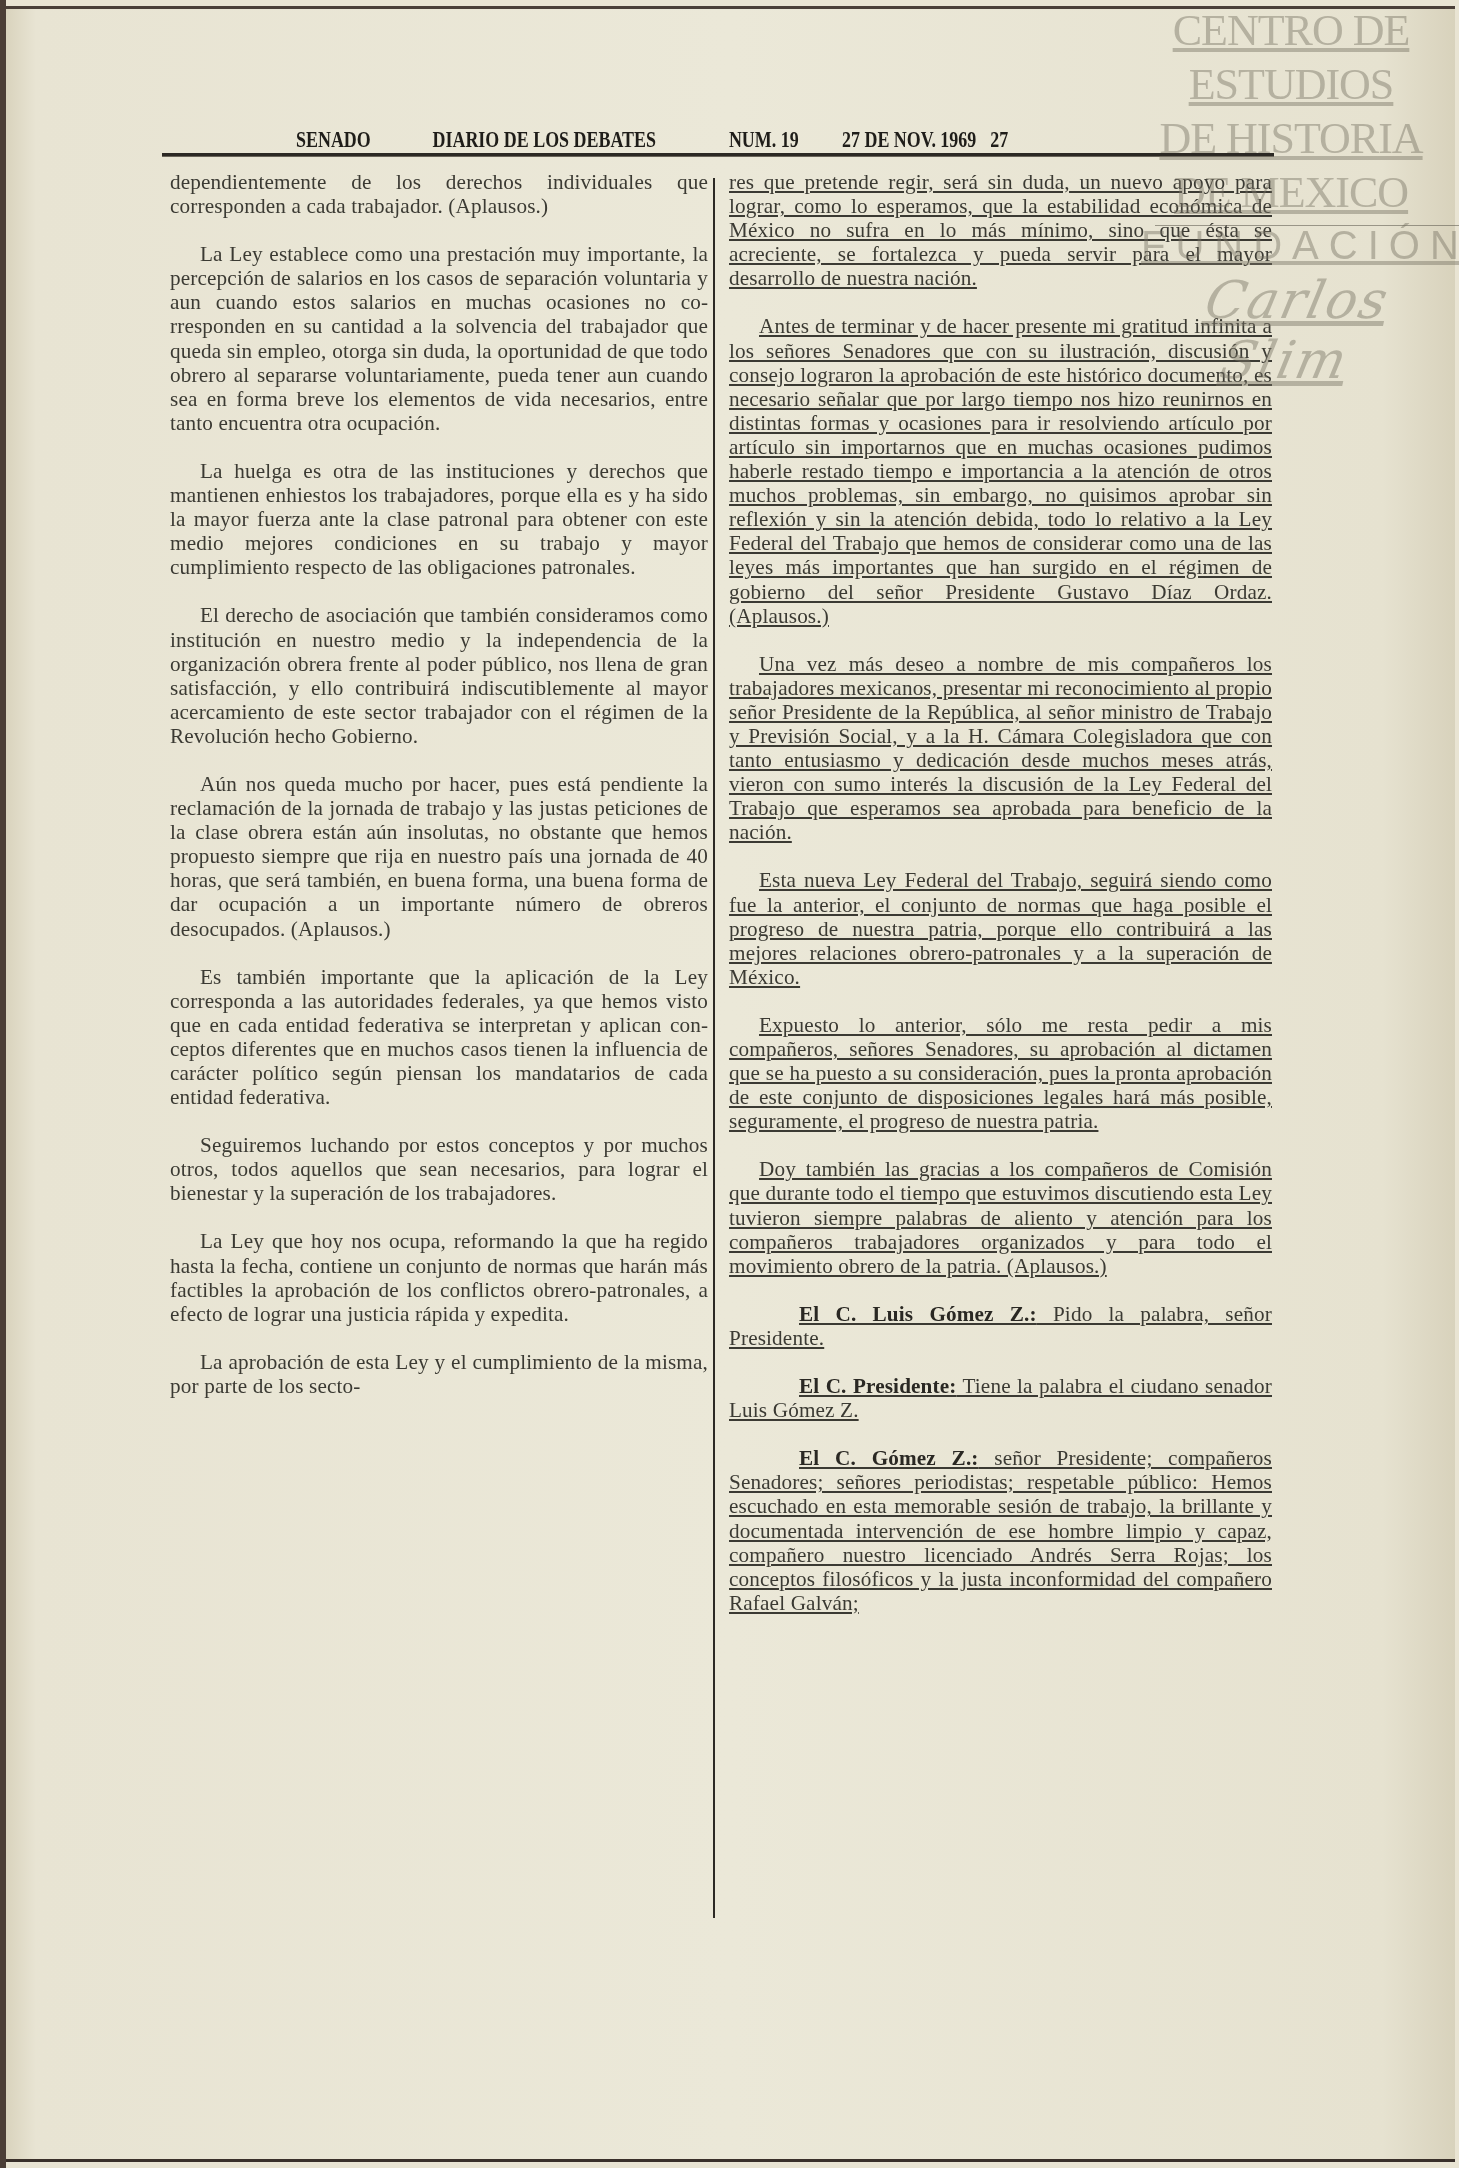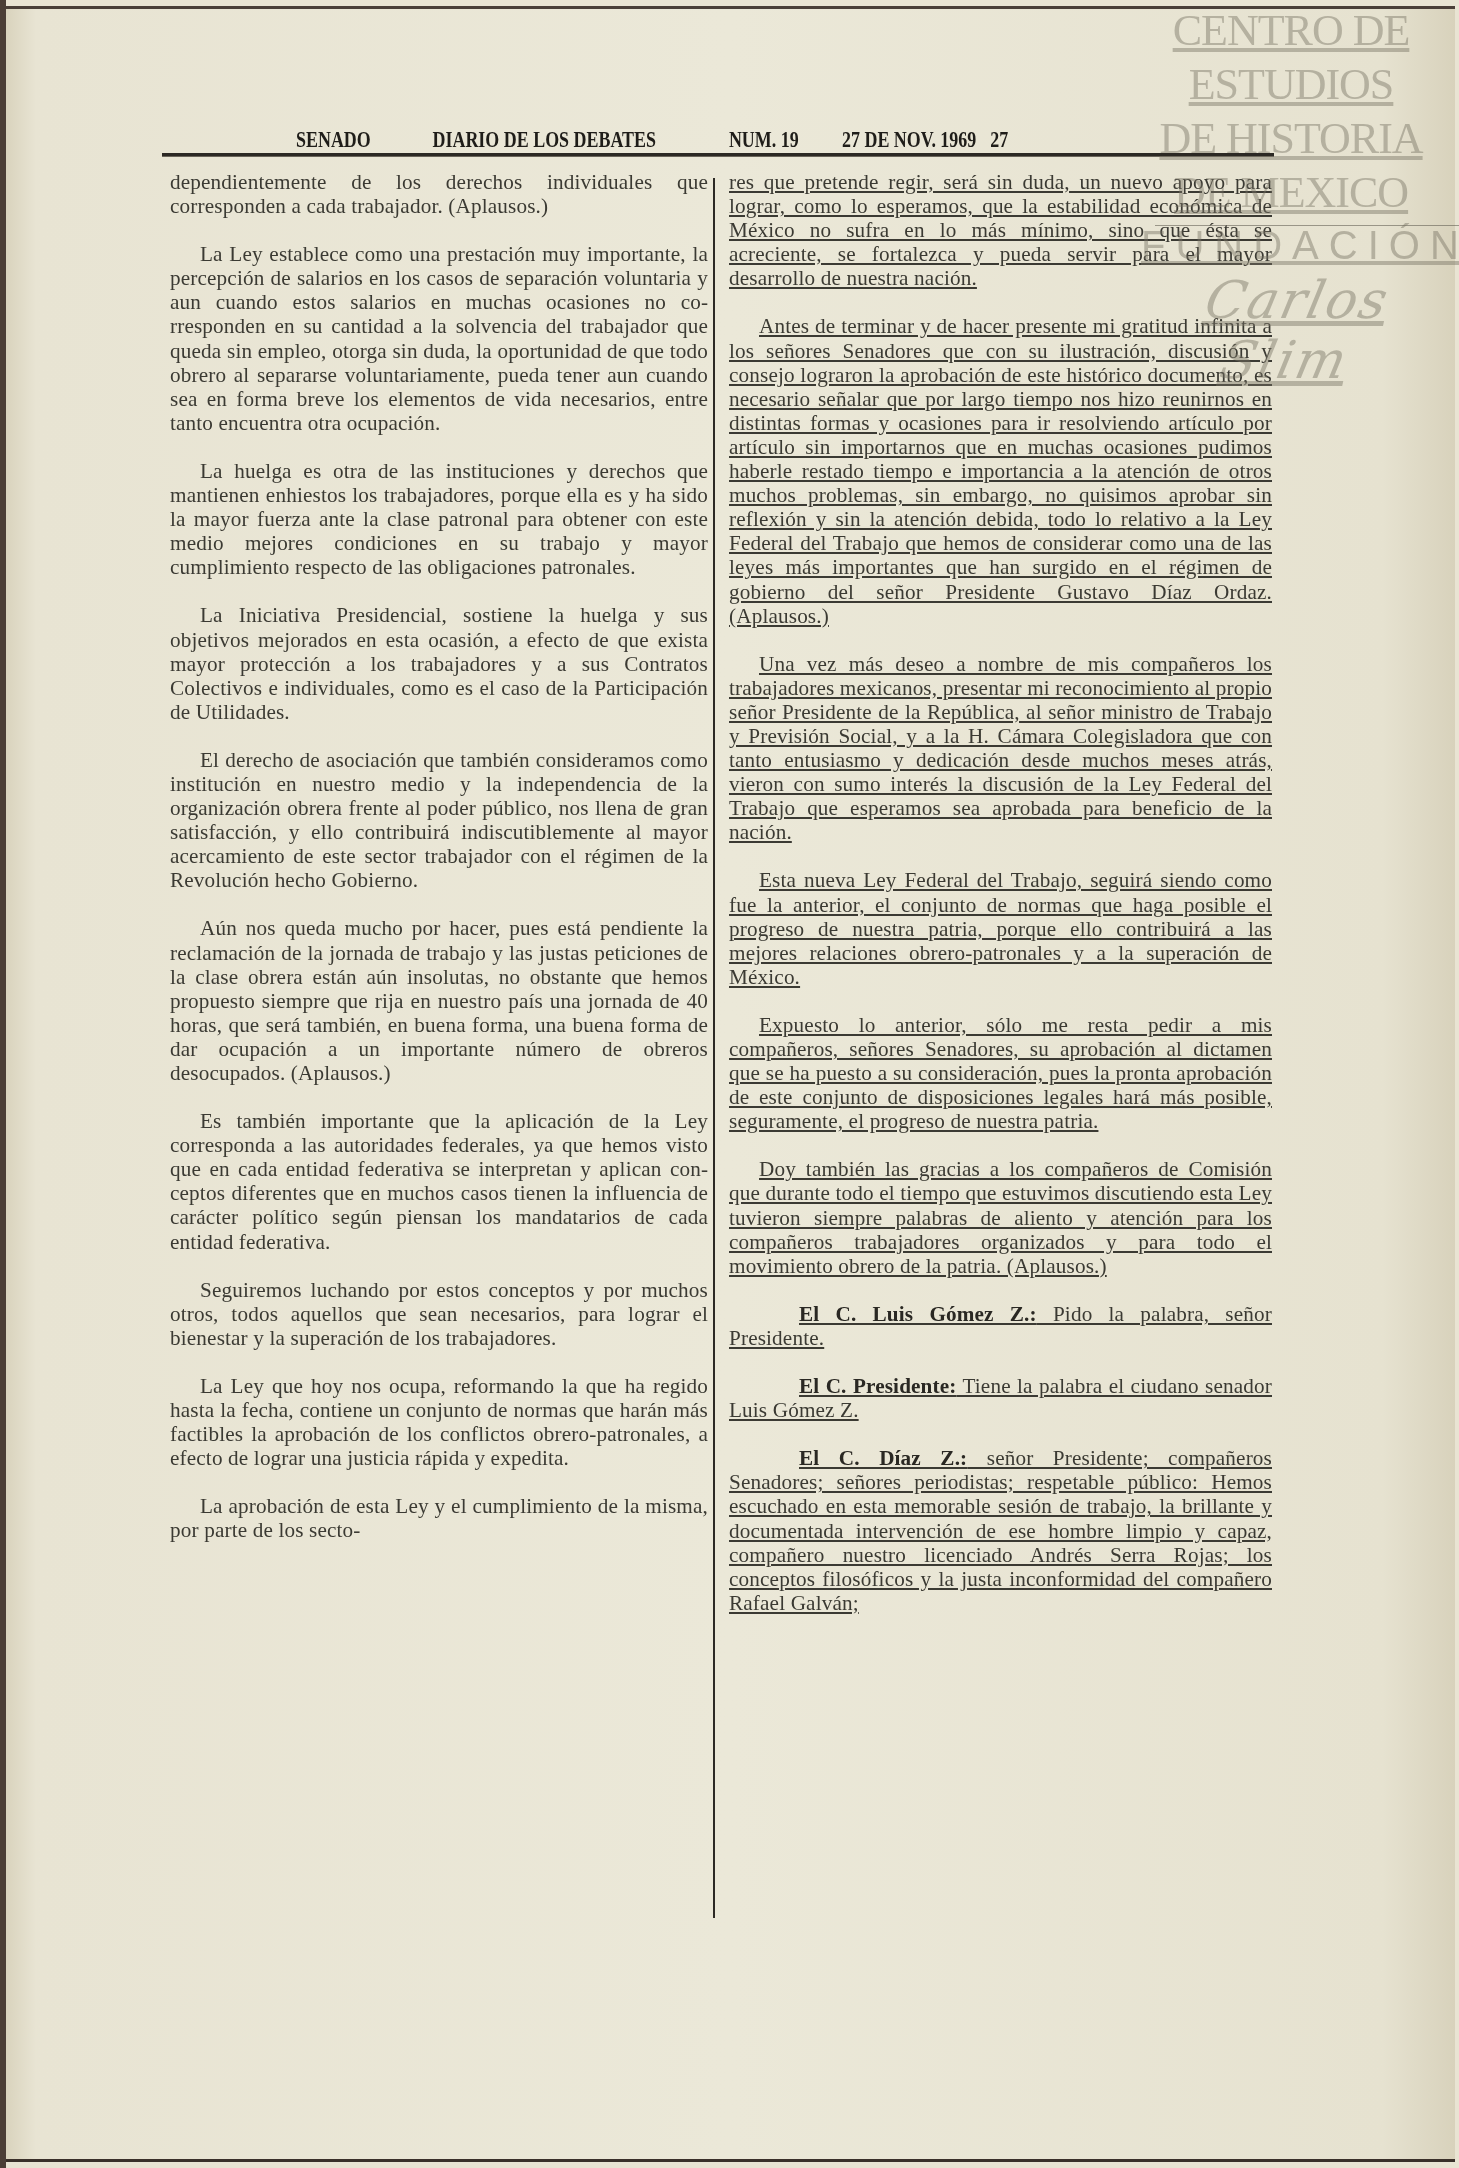--- a/index.html
+++ b/index.html
@@ -83,39 +83,38 @@
   </div>
 </div>
 
 <div class="header-rule"></div>
 <div class="divider"></div>
 
 <div class="col col-left">
   <p class="cont">dependientemente de los derechos individua­les que corresponden a cada trabajador. (Aplau­sos.)</p>
   <p>La Ley establece como una prestación muy importante, la percepción de salarios en los casos de separación voluntaria y aun cuan­do estos salarios en muchas ocasiones no co­rresponden en su cantidad a la solvencia del trabajador que queda sin empleo, otorga sin duda, la oportunidad de que todo obrero al separarse voluntariamente, pueda tener aun cuando sea en forma breve los elementos de vida necesarios, entre tanto encuentra otra ocupación.</p>
   <p>La huelga es otra de las instituciones y derechos que mantienen enhiestos los trabaja­dores, porque ella es y ha sido la mayor fuer­za ante la clase patronal para obtener con este medio mejores condiciones en su trabajo y ma­yor cumplimiento respecto de las obligacio­nes patronales.</p>
-  <p>La Iniciativa Presidencial, sostiene la huel­ga y sus objetivos mejorados en esta ocasión, a efecto de que exista mayor protección a los trabajadores y a sus Contratos Colectivos e individuales, como es el caso de la Participa­ción de Utilidades.</p>
   <p>El derecho de asociación que también con­sideramos como institución en nuestro medio y la independencia de la organización obre­ra frente al poder público, nos llena de gran satisfacción, y ello contribuirá indiscutible­mente al mayor acercamiento de este sector trabajador con el régimen de la Revolución hecho Gobierno.</p>
   <p>Aún nos queda mucho por hacer, pues es­tá pendiente la reclamación de la jornada de trabajo y las justas peticiones de la clase obre­ra están aún insolutas, no obstante que he­mos propuesto siempre que rija en nuestro país una jornada de 40 horas, que será tam­bién, en buena forma, una buena forma de dar ocupación a un importante número de obreros desocupados. (Aplausos.)</p>
   <p>Es también importante que la aplicación de la Ley corresponda a las autoridades fede­rales, ya que hemos visto que en cada en­tidad federativa se interpretan y aplican con­ceptos diferentes que en muchos casos tie­nen la influencia de carácter político según piensan los mandatarios de cada entidad fe­derativa.</p>
   <p>Seguiremos luchando por estos conceptos y por muchos otros, todos aquellos que sean necesarios, para lograr el bienestar y la su­peración de los trabajadores.</p>
   <p>La Ley que hoy nos ocupa, reformando la que ha regido hasta la fecha, contiene un conjunto de normas que harán más factibles la aprobación de los conflictos obrero-patro­nales, a efecto de lograr una justicia rápida y expedita.</p>
   <p>La aprobación de esta Ley y el cumpli­miento de la misma, por parte de los secto-</p>
 </div>
 
 <div class="col col-right">
   <p class="cont">res que pretende regir, será sin duda, un nuevo apoyo para lograr, como lo esperamos, que la estabilidad económica de México no sufra en lo más mínimo, sino que ésta se acreciente, se fortalezca y pueda servir para el mayor desarrollo de nuestra nación.</p>
   <p>Antes de terminar y de hacer presente mi gratitud infinita a los señores Senadores que con su ilustración, discusión y consejo logra­ron la aprobación de este histórico documen­to, es necesario señalar que por largo tiempo nos hizo reunirnos en distintas formas y oca­siones para ir resolviendo artículo por ar­tículo sin importarnos que en muchas ocasio­nes pudimos haberle restado tiempo e impor­tancia a la atención de otros muchos pro­blemas, sin embargo, no quisimos aprobar sin reflexión y sin la atención debida, todo lo re­lativo a la Ley Federal del Trabajo que he­mos de considerar como una de las leyes más importantes que han surgido en el régimen de gobierno del señor Presidente Gustavo Díaz Ordaz. (Aplausos.)</p>
   <p>Una vez más deseo a nombre de mis com­pañeros los trabajadores mexicanos, presen­tar mi reconocimiento al propio señor Pre­sidente de la República, al señor ministro de Trabajo y Previsión Social, y a la H. Cáma­ra Colegisladora que con tanto entusiasmo y dedicación desde muchos meses atrás, vieron con sumo interés la discusión de la Ley Fe­deral del Trabajo que esperamos sea apro­bada para beneficio de la nación.</p>
   <p>Esta nueva Ley Federal del Trabajo, se­guirá siendo como fue la anterior, el conjun­to de normas que haga posible el progreso de nuestra patria, porque ello contribuirá a las mejores relaciones obrero-patronales y a la superación de México.</p>
   <p>Expuesto lo anterior, sólo me resta pedir a mis compañeros, señores Senadores, su aprobación al dictamen que se ha puesto a su consideración, pues la pronta aprobación de este conjunto de disposiciones legales hará más posible, seguramente, el progreso de nues­tra patria.</p>
   <p>Doy también las gracias a los compañeros de Comisión que durante todo el tiempo que estuvimos discutiendo esta Ley tuvieron siem­pre palabras de aliento y atención para los compañeros trabajadores organizados y pa­ra todo el movimiento obrero de la patria. (Aplausos.)</p>
   <p><b>El C. Luis Gómez Z.:</b><span> Pido la palabra, se­ñor Presidente.</span></p>
   <p><b>El C. Presidente:</b><span> Tiene la palabra el ciuda­no senador Luis Gómez Z.</span></p>
-  <p><b>El C. Díaz Z.:</b><span> señor Presidente; compañe­ros Senadores; señores periodistas; respetable público: Hemos escuchado en esta memorable sesión de trabajo, la brillante y documentada intervención de ese hombre limpio y capaz, compañero nuestro licenciado Andrés Serra Rojas; los conceptos filosóficos y la justa in­conformidad del compañero Rafael Galván;</span></p>
+  <p><b>El C. Gómez Z.:</b><span> señor Presidente; compañe­ros Senadores; señores periodistas; respetable público: Hemos escuchado en esta memorable sesión de trabajo, la brillante y documentada intervención de ese hombre limpio y capaz, compañero nuestro licenciado Andrés Serra Rojas; los conceptos filosóficos y la justa in­conformidad del compañero Rafael Galván;</span></p>
 </div>
 
 <div class="wm-rule"></div>
 <div class="watermark">
   <div class="wl">CENTRO DE</div>
   <div class="wl">ESTUDIOS</div>
   <div class="wl">DE HISTORIA</div>
   <div class="wl">DE MEXICO</div>
   <div class="wf">FUNDACIÓN</div>
   <div class="ws">Carlos Slim</div>

